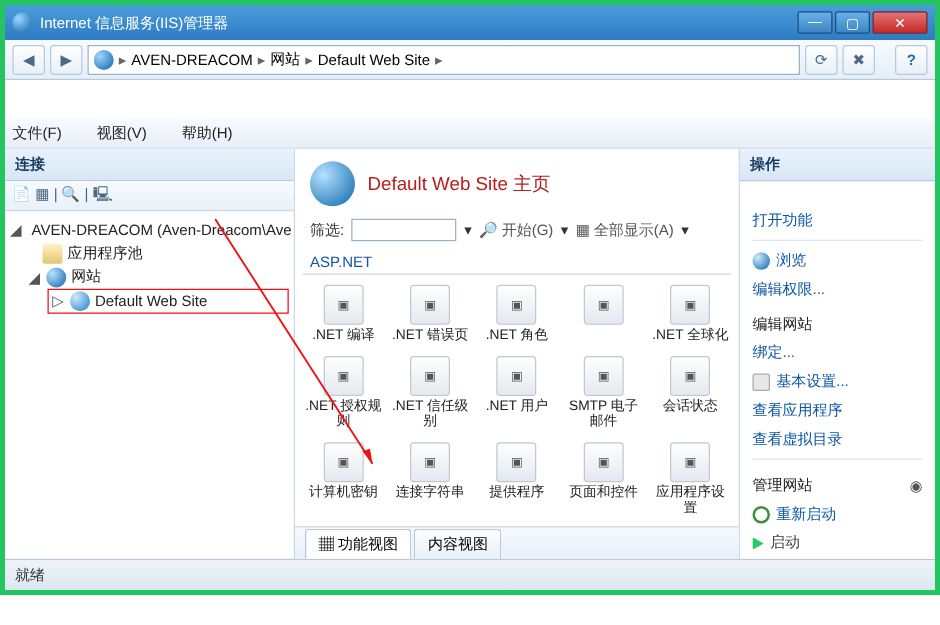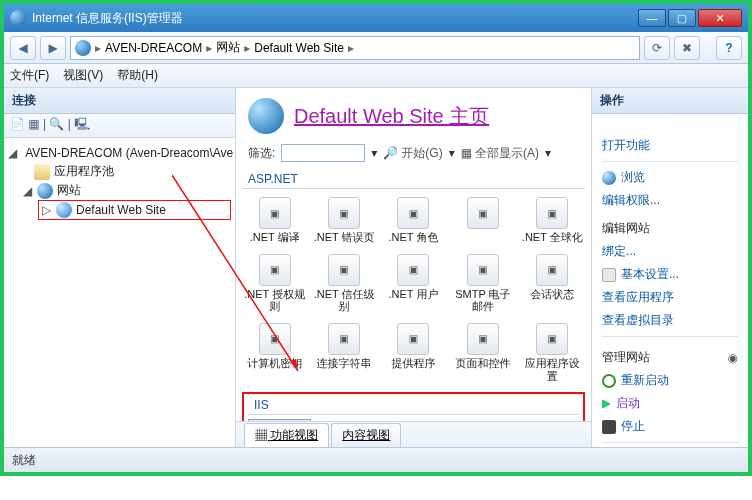--- a/index.html
+++ b/index.html
@@ -9,52 +9,52 @@
 .titlebar .ticon { width:16px; height:16px; background:radial-gradient(circle at 30% 30%,#9fd4ff,#0a63a8); border-radius:50%; margin-right:6px; }
 .titlebar .title { flex:1; }
 .winbtns { display:flex; gap:2px; }
 .winbtn { width:28px; height:18px; border:1px solid #1c4f84; border-radius:2px; background:linear-gradient(#69b1e6,#3d86c4); display:flex; align-items:center; justify-content:center; color:#fff; font-size:11px; }
 .winbtn.close { background:linear-gradient(#e57373,#c62828); border-color:#8e1b1b; width:44px; }
 .navbar { height:32px; background:linear-gradient(#f7fbff,#e4eef9); border-bottom:1px solid #b8c9dd; display:flex; align-items:center; padding:0 6px; gap:4px; }
 .navbtn { width:26px; height:24px; border:1px solid #b8c9dd; border-radius:3px; background:linear-gradient(#fefefe,#e8f0f9); display:flex; align-items:center; justify-content:center; color:#4a6a8a; }
 .crumb-box { flex:1; height:24px; border:1px solid #9ab3cc; background:#fff; display:flex; align-items:center; padding:0 4px; gap:4px; }
 .crumb-ico { width:16px; height:16px; background:radial-gradient(circle at 30% 30%,#9fd4ff,#0a63a8); border-radius:50%; }
 .crumb-sep { color:#666; }
-.menubar { height:24px; background:linear-gradient(#f7fbff,#e8eef8); border-bottom:1px solid #c9d7e8; display:flex; align-items:center; padding:0 6px; gap:14px; }
+.menubar { height:24px; background:linear-gradient(#f7fbff,#e8eef8); border-bottom:1px solid #c9d7e8; display:flex; align-items:center; padding:0 6px; gap:28px;margin-top:31px; }
 .menubar span { color:#222; }
 .content { flex:1; display:flex; min-height:0; }
 .pane-header { background:linear-gradient(#eaf2fb,#d7e6f6); border-bottom:1px solid #b8c9dd; padding:4px 8px; font-weight:bold; color:#1b3a5e; }
 .left { width:232px; border-right:1px solid #c9d7e8; display:flex; flex-direction:column; }
 .left-tools { height:24px; background:linear-gradient(#f7fbff,#e8f0f9); border-bottom:1px solid #c9d7e8; display:flex; align-items:center; padding:0 6px; gap:6px; color:#4a6584; }
 .tree { flex:1; padding:6px 4px; overflow:hidden; color:#222; }
 .tree-row { display:flex; align-items:center; gap:4px; padding:1px 0; white-space:nowrap; }
 .tree-ico { width:16px; height:16px; border-radius:2px; display:inline-block; }
 .ico-server { background:linear-gradient(#dfe7f1,#a8bdd6); }
 .ico-pool { background:linear-gradient(#fff2c8,#e3c76f); }
 .ico-sites { background:radial-gradient(circle at 30% 30%,#b8e3ff,#0a63a8); border-radius:50%; }
 .ico-site { background:radial-gradient(circle at 30% 30%,#cfeaff,#1a7dc9); border-radius:50%; }
 .toggle { width:11px; color:#555; text-align:center; }
 .boxed { border:1.5px solid #e11; padding:1px 18px 1px 2px; }
 .center { flex:1; display:flex; flex-direction:column; border-right:1px solid #c9d7e8; min-width:0; }
 .center-head { padding:10px 12px 6px; display:flex; align-items:center; gap:10px; }
 .center-head .big-ico { width:36px; height:36px; background:radial-gradient(circle at 30% 30%,#b6e1ff,#0967aa); border-radius:50%; }
-.center-head h1 { font-size:20px; font-weight:normal; color:#a21caf;text-decoration:underline; }
+.center-head h1 { font-size:15px; font-weight:normal; color:#b91c1c; }
 .filterbar { display:flex; align-items:center; gap:6px; padding:4px 12px; color:#333; }
 .filterbar input { width:84px; height:18px; border:1px solid #9ab3cc; padding:0 3px; }
 .filterbar .tool { display:flex; align-items:center; gap:3px; color:#555; }
 .feature-area { flex:1; overflow:auto; padding:2px 6px 6px; }
 .group-label { color:#1556a3; padding:4px 6px 2px; }
 .group-divider { height:1px; background:#cfd9e6; margin:0 0 4px; }
 .grid { display:grid; grid-template-columns:repeat(5,1fr); gap:2px 4px; }
 .feat { display:flex; flex-direction:column; align-items:center; text-align:center; padding:4px 2px; cursor:default; }
 .feat .ficon { width:32px; height:32px; border:1px solid #c0c8d2; border-radius:3px; background:linear-gradient(#fefefe,#e4e9f0); display:flex; align-items:center; justify-content:center; font-size:10px; color:#555; margin-bottom:2px; }
 .feat .flabel { font-size:11px; color:#222; line-height:1.15; }
 .iis-box { border:2px solid #e11; padding:4px; margin-top:6px; }
 .asp-sel { border:1px solid #7aa7d9; background:#e3f0fb; padding:3px; }
-.tabs { height:26px; border-top:1px solid #c9d7e8; background:linear-gradient(#f6f9fc,#e9f0f8); display:flex; align-items:flex-end; padding:0 8px; gap:2px;text-decoration:underline; }
+.tabs { height:26px; border-top:1px solid #c9d7e8; background:linear-gradient(#f6f9fc,#e9f0f8); display:flex; align-items:flex-end; padding:0 8px; gap:2px; }
 .tab { padding:3px 10px; border:1px solid #b8c9dd; border-bottom:none; background:linear-gradient(#fefefe,#e8f0f9); border-radius:3px 3px 0 0; }
 .tab.active { background:#fff; }
 .right { width:156px; display:flex; flex-direction:column; background:#fff; }
 .actions { flex:1; padding:20px 10px; overflow:auto; }
 .action { color:#0b57a4; padding:3px 0; display:flex; align-items:center; gap:5px; cursor:pointer; }
 .action.plain { color:#222; font-weight:normal; padding-top:8px; }
 .asep { height:1px; background:#dce4ee; margin:4px 0; }
 .act-ico { width:14px; height:14px; display:inline-block; border-radius:2px; }
 .i-browse { background:radial-gradient(circle at 30% 30%,#cfeaff,#0a63a8); border-radius:50%; }
 .i-start { width:0; height:0; border-left:9px solid #2c6; border-top:5px solid transparent; border-bottom:5px solid transparent; background:none; }
@@ -257,21 +257,21 @@
         <div class="action">查看虚拟目录</div>
         <div class="asep"></div>
         <div class="action plain" style="display:flex;justify-content:space-between">
             <span>管理网站</span>
             <span style="color:#555">◉</span>
           </div>
         <div class="action">
             <span class="act-ico i-restart"></span>
             <span>重新启动</span>
           </div>
-        <div class="action" style="color:#6d28d9">
+        <div class="action" style="color:#404040">
             <span class="act-ico i-start"></span>
             <span>启动</span>
           </div>
         <div class="action">
             <span class="act-ico i-stop"></span>
             <span>停止</span>
           </div>
         <div class="asep"></div>
 
       </div>

